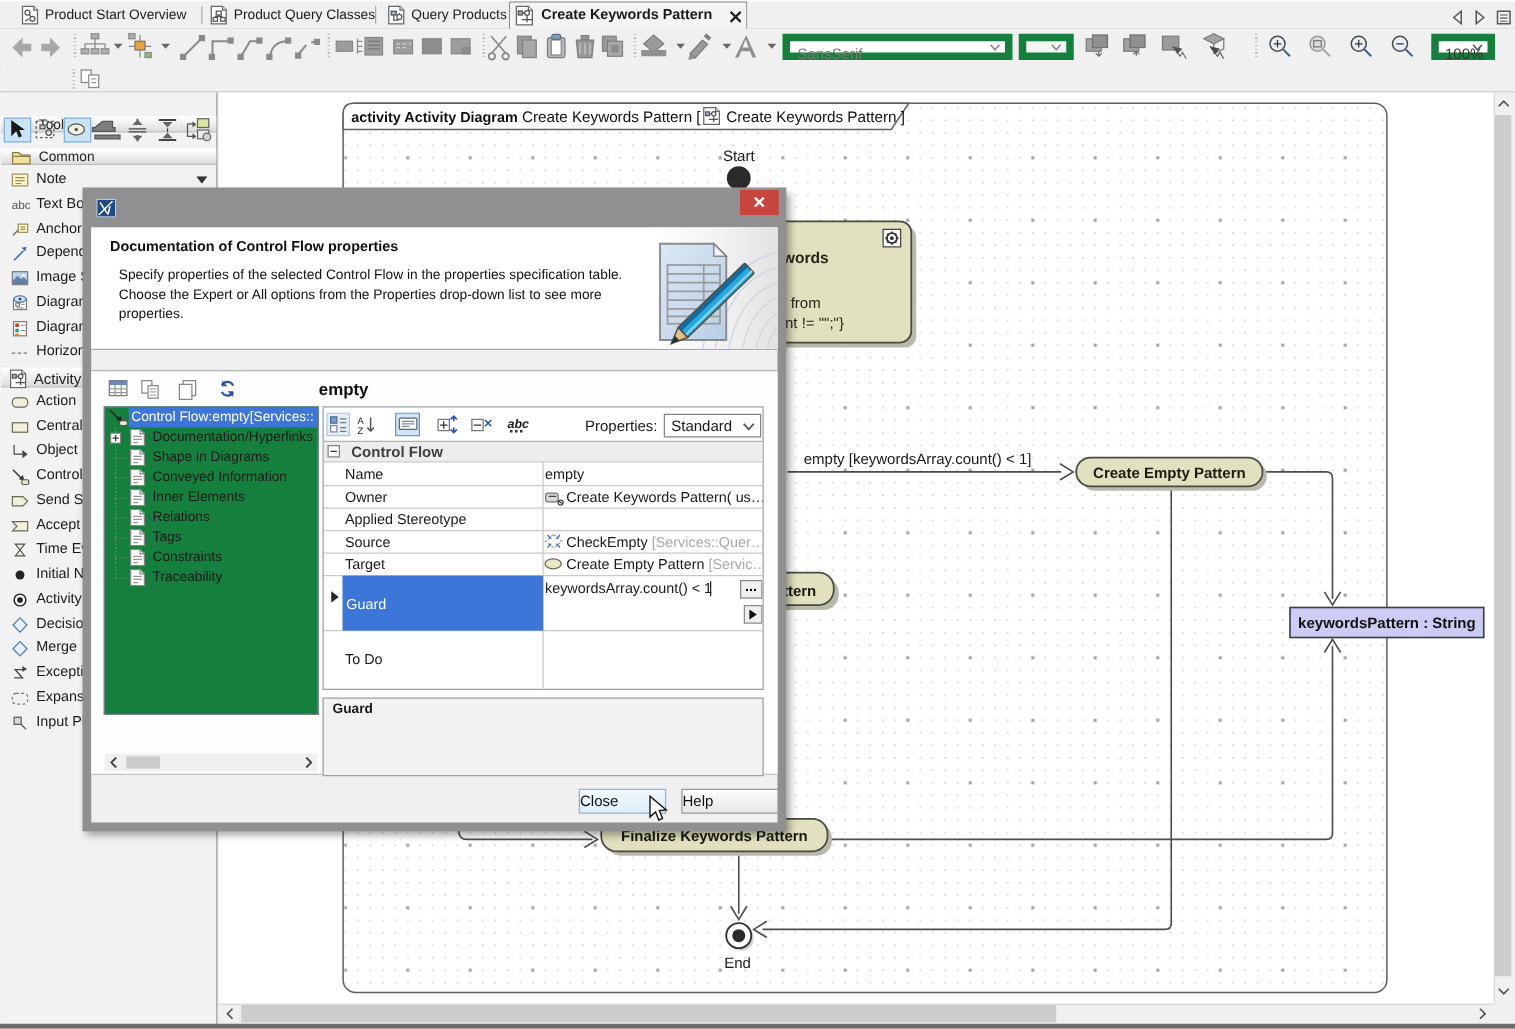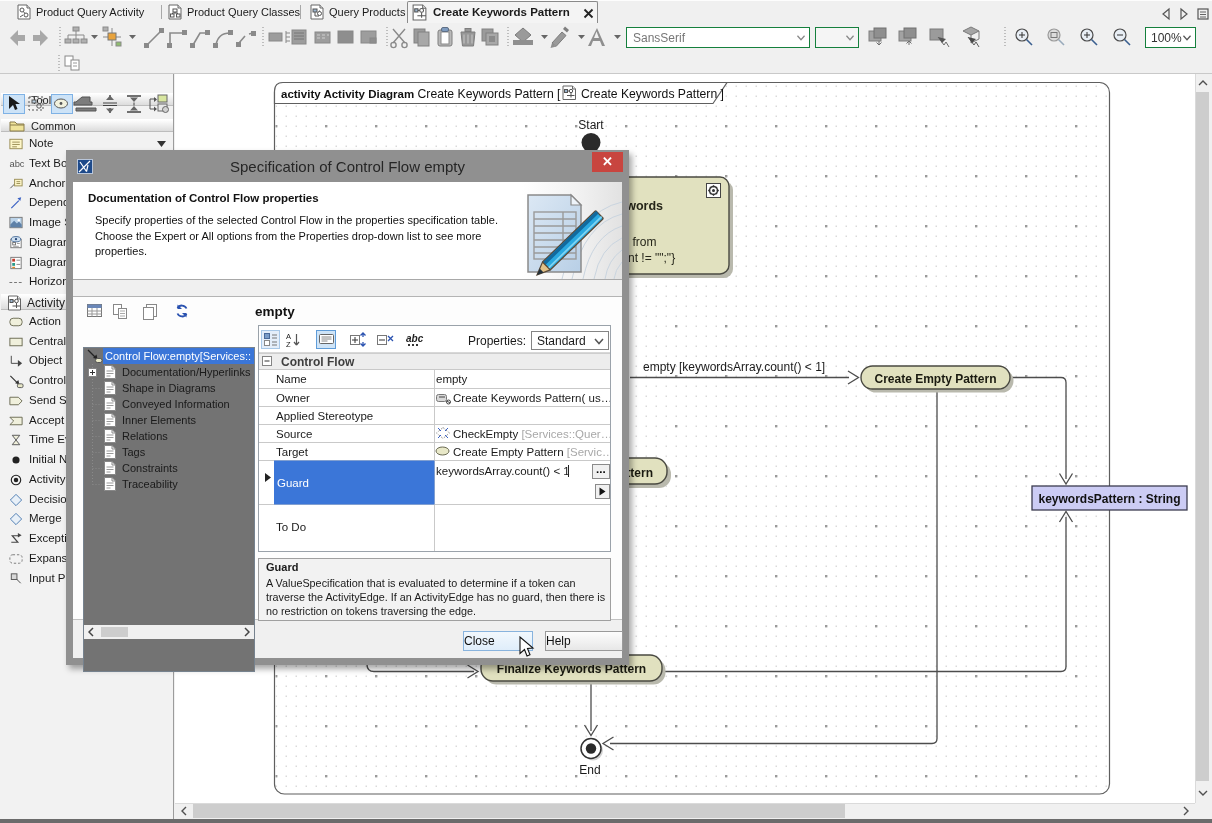--- a/index.html
+++ b/index.html
@@ -11,21 +11,21 @@
 #tabbar .botline { position:absolute; left:0; top:22px; width:1212px; height:1px; background:#9c9c9c; }
 .tab { position:absolute; top:1px; height:22px; font-size:11px; color:#1a1a1a; white-space:nowrap; }
 .tab .txt { position:absolute; top:4px; }
 .tabsep { position:absolute; top:4px; width:1px; height:14px; background:#a8a8a8; }
 #activetab { position:absolute; left:407px; top:0px; width:191px; height:23px; background:#f4f4f4; border:1px solid #8a8a8a; border-bottom:none; border-radius:2px 2px 0 0; }
 
 #toolbar { left:0; top:23px; width:1212px; height:30px; background:#f0f0f0; }
 #row2 { left:0; top:53px; width:1212px; height:21px; background:#f0f0f0; border-bottom:1px solid #c9c9c9; }
 .tsep { position:absolute; top:4px; width:2px; height:20px;
   background-image:repeating-linear-gradient(#bdbdbd 0 1px, transparent 1px 3px); }
-.combo { position:absolute; background:#fff; border:1px solid #15803d; font-size:12px; color:#444; }
+.combo { position:absolute; background:#fff; border:6px solid #15803d; font-size:12px; color:#444; }
 .combo .arr { position:absolute; right:4px; top:50%; margin-top:-3px; width:8px; height:6px; }
 
 #lpanel { left:0; top:74px; width:174px; height:745px; background:#f2f2f2; border-right:1px solid #9c9c9c; }
 .phdr { position:absolute; left:1px; width:172px; height:13px;
   background:linear-gradient(#fefefe,#dcdcdc); border-top:1px solid #fff; border-bottom:1px solid #bdbdbd;
   font-size:11px; color:#222; }
 .phdr span { position:absolute; left:30px; top:0px; }
 .pitem { position:absolute; left:0; width:173px; height:20px; font-size:11.5px; color:#1a1a1a; }
 .pitem span { position:absolute; left:29px; top:3px; }
 .picon { position:absolute; left:8px; top:2px; width:16px; height:16px; }
@@ -41,21 +41,21 @@
   box-shadow:3px 4px 6px rgba(0,0,0,0.35); }
 #dtitle { position:absolute; left:0; top:0; width:563px; height:32px; font-size:15px; color:#262626; }
 #dtitle .t { position:absolute; left:0; width:563px; top:8px; text-align:center; }
 #dclose { position:absolute; left:526px; top:2px; width:31px; height:20px; background:#c8453f; color:#fff;
   font-size:13px; font-weight:bold; text-align:center; line-height:19px; }
 #dcontent { position:absolute; left:7px; top:32px; width:549px; height:476px; background:#f0f0f0; }
 #dheader { position:absolute; left:0; top:0; width:549px; height:98px; background:#fff; border-bottom:1px solid #a8a8a8; }
 #dmain { position:absolute; left:0; top:114px; width:549px; height:324px; background:#fdfdfd;
   border-top:1px solid #b4b4b4; border-bottom:1px solid #c2c2c2; }
 .dlgbtn { position:absolute; top:481px; height:20px; font-size:12px; color:#111; text-align:left; line-height:18px; }
-#treepanel { position:absolute; left:10px; top:28px; width:172px; height:325px; background:#737373; border:1px solid #76828e;margin-top:22px; }
+#treepanel { position:absolute; left:10px; top:28px; width:172px; height:247px; background:#15803d; border:1px solid #76828e; }
 #gridpanel { position:absolute; left:185px; top:28px; width:353px; height:227px; background:#fff; border:1px solid #9aa2aa; }
 #descpanel { position:absolute; left:185px; top:261px; width:353px; height:63px; background:#f2f2f2; border:1px solid #a0a0a0;
   font-size:11px; color:#1a1a1a; }
 .trow { position:absolute; left:0; width:170px; height:16px; font-size:11px; color:#1a1a1a; white-space:nowrap; }
 </style>
 </head>
 <body>
 <div class="abs" style="left:0;top:0;width:1px;height:823px;background:#a0a0a0;"></div>
 
 <div class="abs" id="tabbar">
@@ -63,21 +63,21 @@
   <div id="activetab"></div>
   <div style="position:absolute;left:408px;top:22px;width:189px;height:1px;background:#f4f4f4;"></div>
   <div class="tab" style="left:17px;">
     <svg width="14" height="16" viewBox="0 0 14 16" style="position:absolute;top:2px;">
       <path d="M1 1 h9 l3 3 v11 h-12 z" fill="#fff" stroke="#666"></path>
       <path d="M10 1 v3 h3" fill="#e8e8e8" stroke="#666"></path>
       <circle cx="5" cy="6" r="2" fill="none" stroke="#555"></circle>
       <circle cx="9" cy="11" r="2" fill="none" stroke="#555"></circle>
       <path d="M6.5 7.5 L7.8 9.5 M3 13 l3 -2" stroke="#555" fill="none"></path>
     </svg>
-    <span class="txt" style="left:19px;">Product Query Activity</span>
+    <span class="txt" style="left:19px;">Product Start Overview</span>
   </div>
   <div class="tabsep" style="left:161px;"></div>
   <div class="tab" style="left:168px;">
     <svg width="14" height="16" viewBox="0 0 14 16" style="position:absolute;top:2px;">
       <path d="M1 1 h9 l3 3 v11 h-12 z" fill="#fff" stroke="#666"></path>
       <path d="M10 1 v3 h3" fill="#e8e8e8" stroke="#666"></path>
       <rect x="5" y="5" width="4" height="3" fill="none" stroke="#555"></rect>
       <rect x="2.5" y="10" width="3.5" height="3" fill="none" stroke="#555"></rect>
       <rect x="8.5" y="10" width="3.5" height="3" fill="none" stroke="#555"></rect>
       <path d="M7 8 v1 M4.5 10 v-1 h5 v1" stroke="#555" fill="none"></path>
@@ -595,23 +595,20 @@
   <svg width="6" height="10" viewBox="0 0 6 10" style="position:absolute;left:6px;top:3px;">
       <path d="M5 1 L1 5 L5 9" stroke="#505050" stroke-width="1.4" fill="none"></path>
     </svg>
   <svg width="6" height="10" viewBox="0 0 6 10" style="position:absolute;left:1008px;top:3px;">
       <path d="M1 1 L5 5 L1 9" stroke="#505050" stroke-width="1.4" fill="none"></path>
     </svg>
 </div>
 <div class="abs" id="botband"></div>
 
 <div class="abs" id="dialog">
-  <div id="dtitle">
-      <span class="t">Specification of Control Flow empty</span>
-    </div>
   <div id="dclose">✕</div>
   <svg width="16" height="15" viewBox="0 0 16 15" style="position:absolute;left:11px;top:9px;">
     <rect x="0.5" y="0.5" width="15" height="14" fill="#1e4a8a" stroke="#b9c6da"></rect>
     <path d="M2 13 L13 2 M3 3 L9.5 12.5 M9.5 12.5 L11 6" stroke="#fff" stroke-width="1.2" fill="none"></path>
   </svg>
   <div id="dcontent">
 
     <div id="dheader">
       <svg width="100" height="97" viewBox="0 0 100 97" style="position:absolute;left:449px;top:0px;">
         <defs>
@@ -854,21 +851,20 @@
   <path d="M309.5 139 v12" stroke="#222"></path>
   <rect x="333.5" y="138.5" width="17" height="14" fill="#f0f0f0" stroke="#8a8a8a"></rect>
   <text x="337" y="147" font-weight="bold">...</text>
   <rect x="336.5" y="158.5" width="14" height="14" fill="#f0f0f0" stroke="#8a8a8a"></rect>
   <path d="M340.5 161.5 l6 4 -6 4 z" fill="#111"></path>
 </svg>
 </div>
 
       <div id="descpanel">
         <div style="position:absolute;left:7px;top:2px;font-weight:bold;">Guard</div>
-        <div style="position:absolute;left:7px;top:17px;line-height:14px;white-space:nowrap;font-size:10.8px;">A ValueSpecification that is evaluated to determine if a token can<br>traverse the ActivityEdge. If an ActivityEdge has no guard, then there is<br>no restriction on tokens traversing the edge.</div>
       </div>
     </div>
 
     <div class="dlgbtn" style="left:390px;top:449px;width:70px;background:linear-gradient(#f2f8fd,#dfedfa);border:1px solid #88b3dd;">Close</div>
     <div class="dlgbtn" style="left:472px;top:449px;width:78px;background:linear-gradient(#fdfdfd,#e7e7e7);border:1px solid #9a9a9a;">Help</div>
   </div>
   <svg width="17" height="24" viewBox="0 0 17 24" style="position:absolute;left:453px;top:486px;">
     <path d="M1 1 L1 17.5 L5.5 13.5 L8 20 L11 18.7 L8.5 12.5 L14 12 Z" fill="#fff" stroke="#111" stroke-width="1.1"></path>
   </svg>
 </div>

